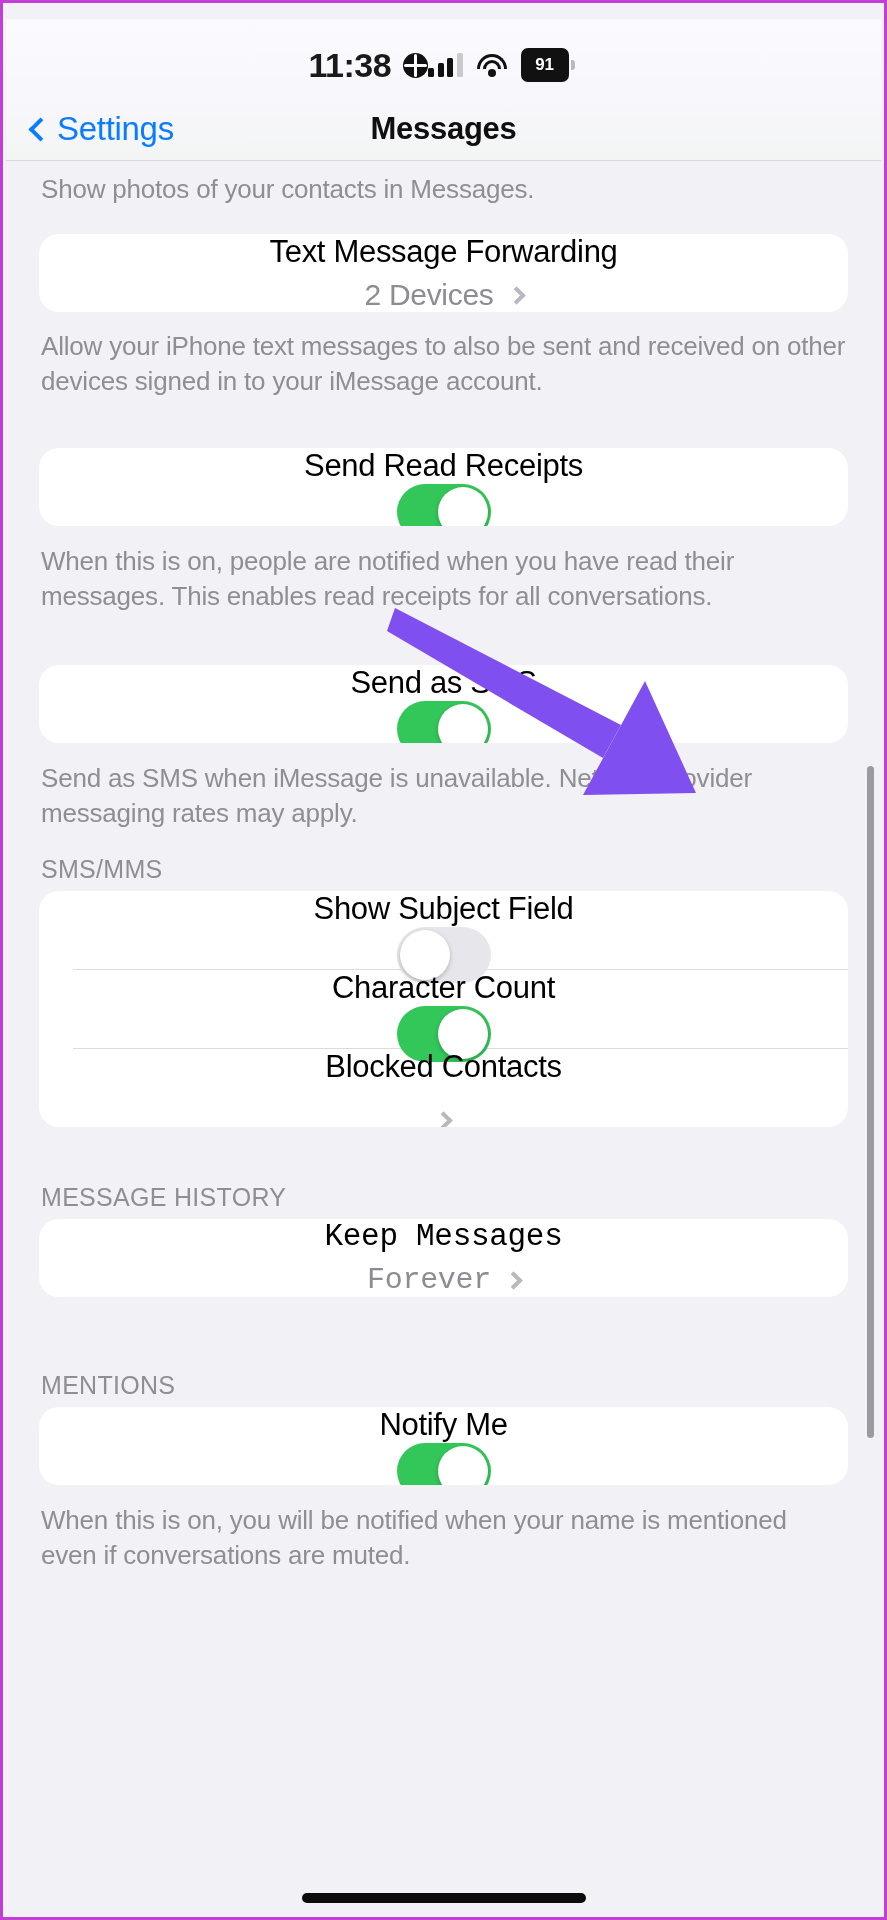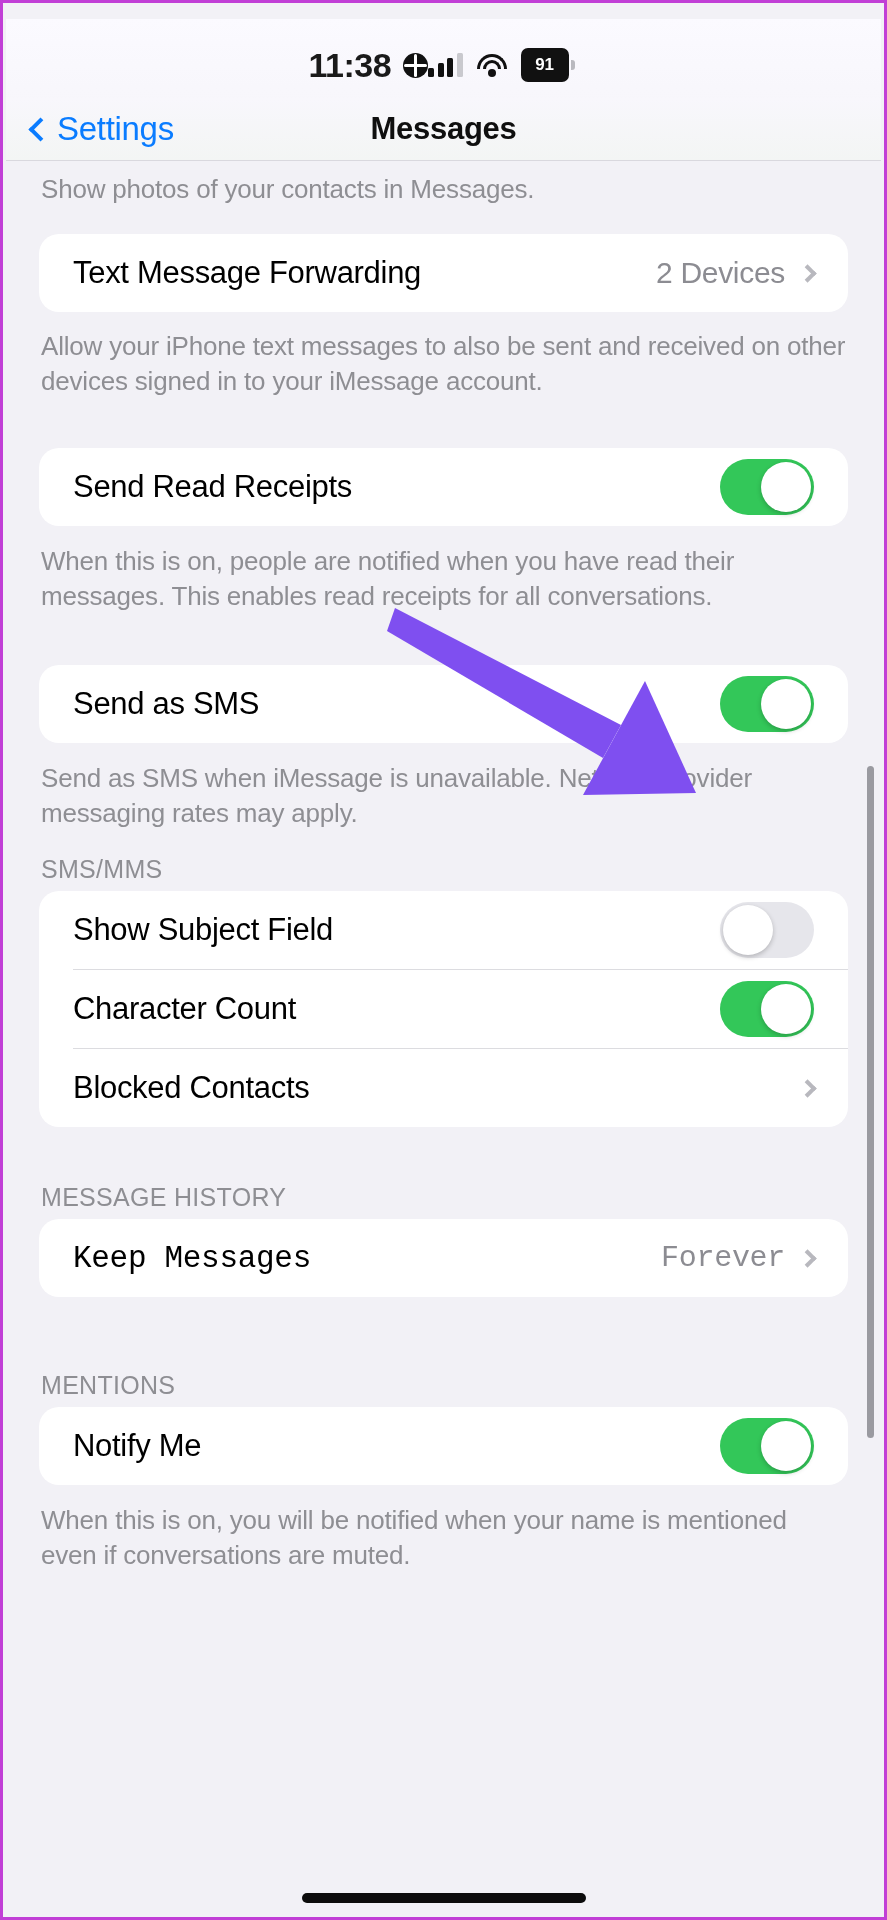--- a/index.html
+++ b/index.html
@@ -111,21 +111,21 @@
   .grouphdr {
     color:#8e8e93; font-size:25px; letter-spacing:0.3px;
     padding:0 35px; text-transform:none;
   }
   .card {
     background:#fff; border-radius:20px; margin:0 33px;
     overflow:hidden;
   }
   .row {
     display:flex; align-items:center; justify-content:space-between;
-    padding:0 34px; height:78px; position:relative;
+    padding:0 34px; height:78px; position:relative;flex-direction:column;
   }
   .row-label {
     font-size:31px; color:#000; letter-spacing:-0.3px;
   }
   .row-right { display:flex; align-items:center; gap:16px; }
   .row-value { font-size:30px; color:#8c8c92; letter-spacing:-0.3px; }
   .chev {
     width:13px; height:13px;
     border-top:4px solid #b8b8be; border-right:4px solid #b8b8be;
     transform:rotate(45deg);

